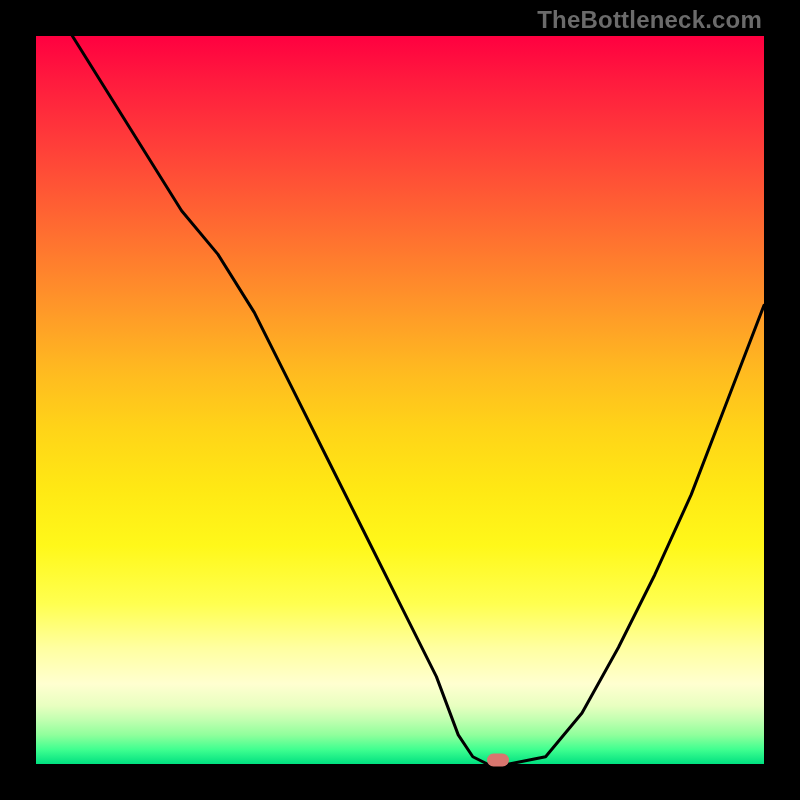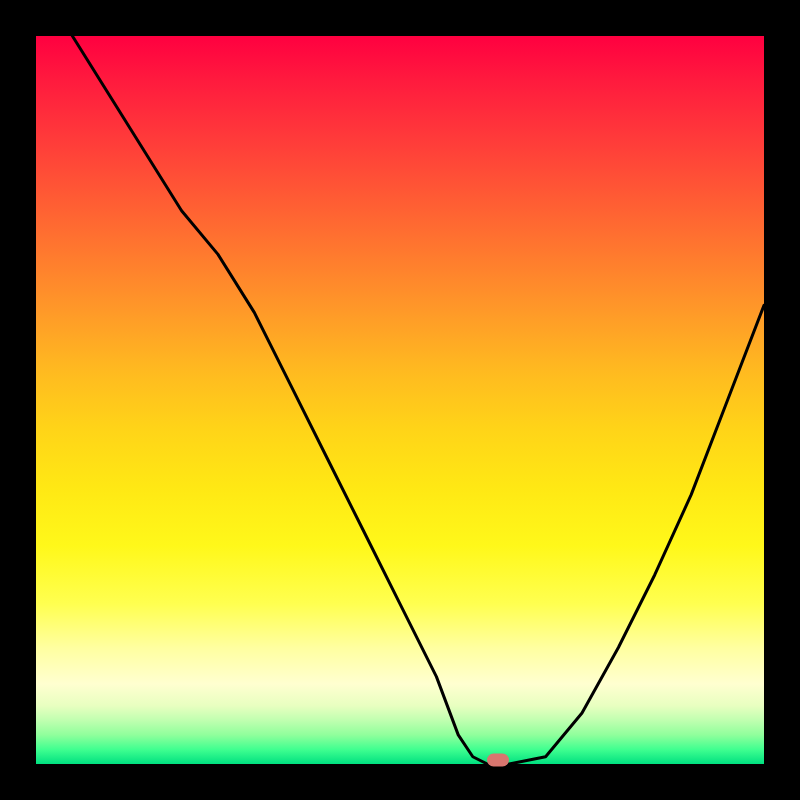--- a/index.html
+++ b/index.html
@@ -59,19 +59,20 @@
     height: 13px;
     background: #d8766f;
     border-radius: 7px;
     transform: translate(-50%, -50%);
   }
 </style>
 </head>
 <body>
 
 <div class="frame">
+  <div class="watermark">TheBottleneck.com</div>
   <div class="plot">
     <svg class="curve" viewBox="0 0 728 728" preserveAspectRatio="none">
       <path id="curve-path" fill="none" stroke="#000" stroke-width="3" stroke-linejoin="round" stroke-linecap="round" d="M36.40 0.00 L72.80 58.24 L109.20 116.48 L145.60 174.72 L182.00 218.40 L218.40 276.64 L254.80 349.44 L291.20 422.24 L327.60 495.04 L364.00 567.84 L400.40 640.64 L422.24 698.88 L436.80 720.72 L451.36 728.00 L473.20 728.00 L509.60 720.72 L546.00 677.04 L582.40 611.52 L618.80 538.72 L655.20 458.64 L691.60 364.00 L728.00 269.36"></path>
     </svg>
     <div id="marker" class="marker" style="left: 462.28px; top: 724px;"></div>
   </div>
 </div>
 
 </body></html>

